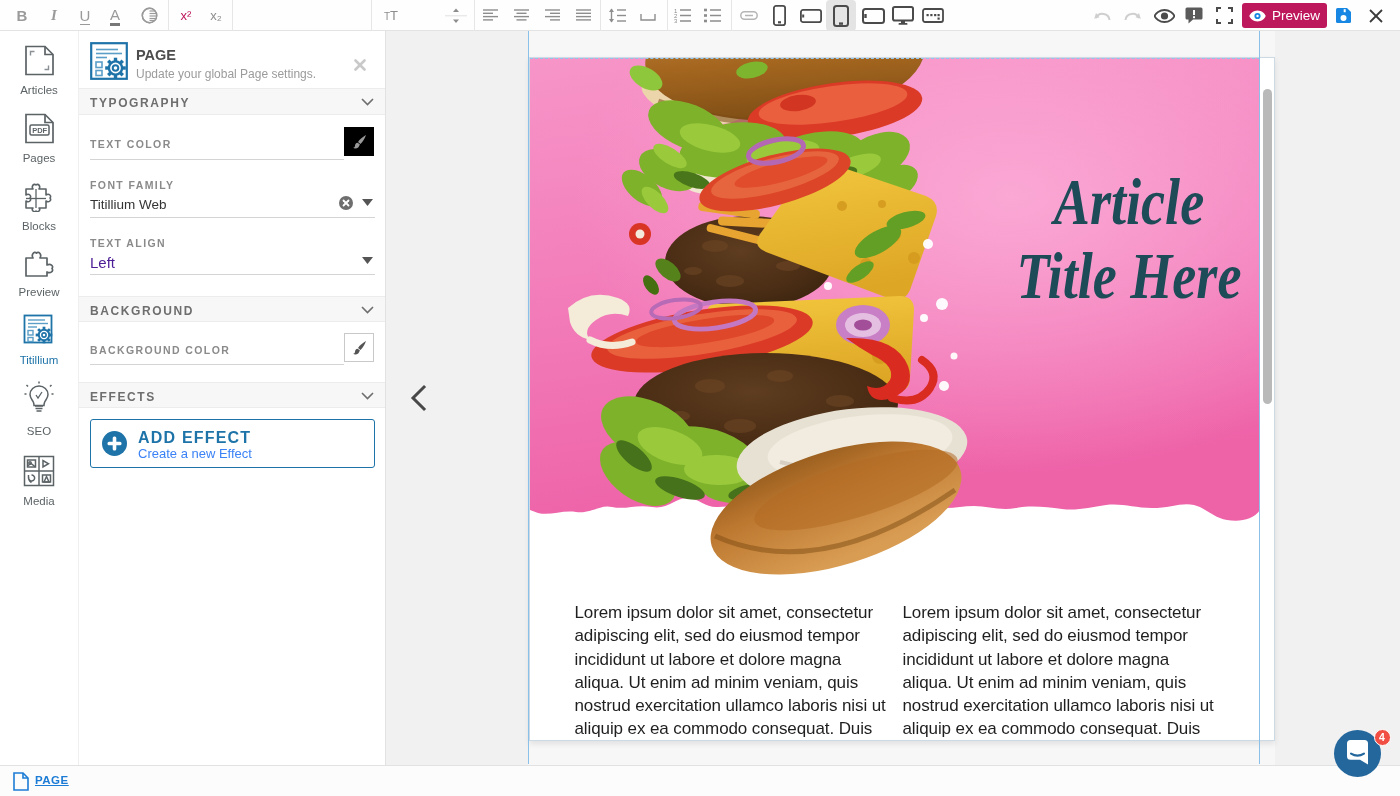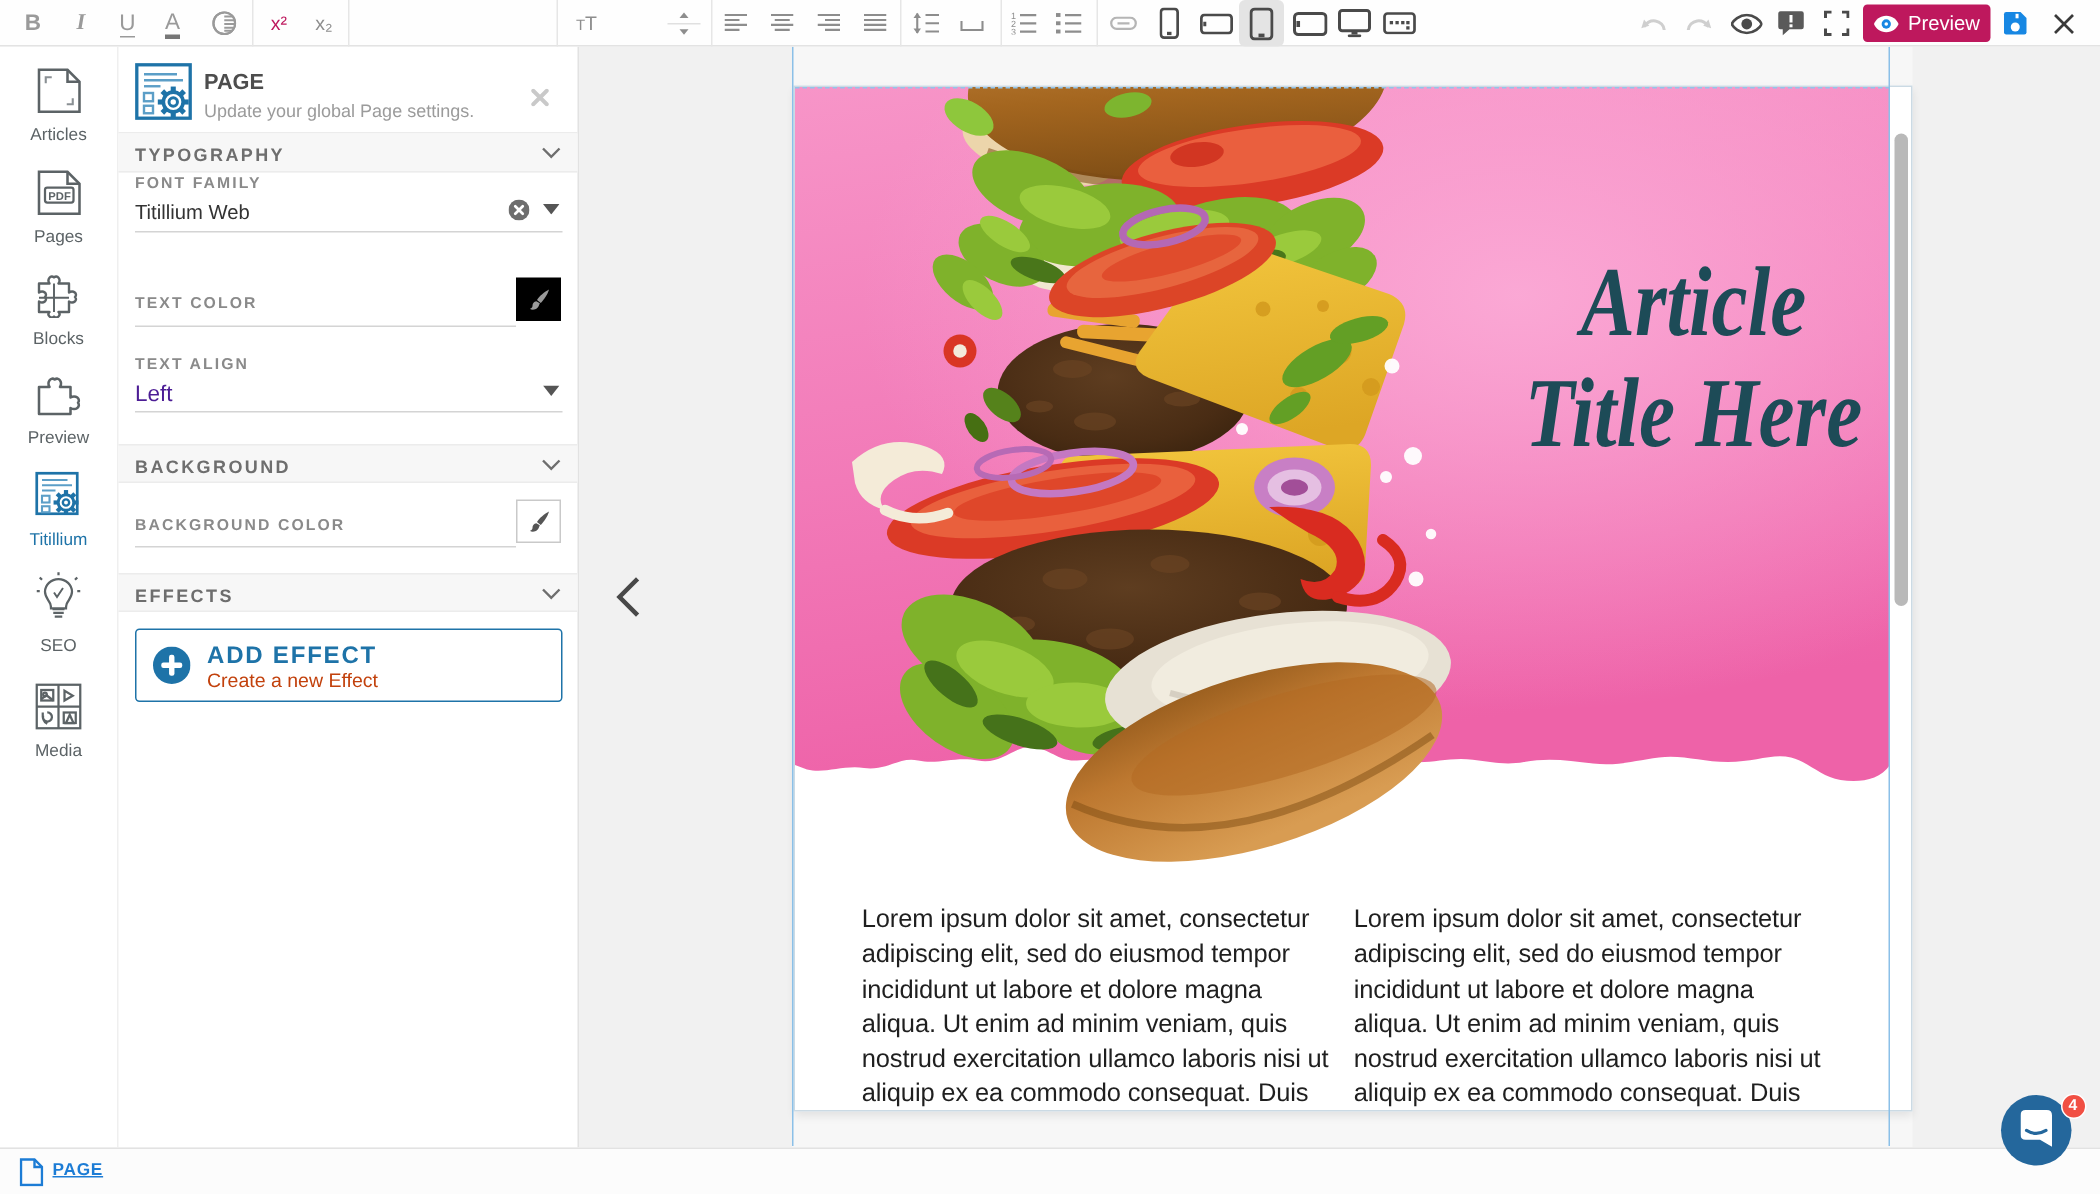--- a/index.html
+++ b/index.html
@@ -419,45 +419,45 @@
             <line x1="10.5" y1="1.5" x2="1.5" y2="10.5"></line>
           </g>
         </svg>
     </div>
     <div class="sect" style="border-top:none;">
       <div class="st">TYPOGRAPHY</div>
       <svg class="chev" width="13" height="8" viewBox="0 0 13 8">
           <path d="M1,1 L6.5,6.5 L12,1" fill="none" stroke="#6e6e6e" stroke-width="1.6"></path>
         </svg>
     </div>
-    <div style="position:relative;height:58px;">
-      <div class="flabel" style="position:absolute;left:11px;top:1px;">FONT FAMILY</div>
-      <div style="position:absolute;left:11px;top:19px;font-size:13.5px;color:#333;">Titillium Web</div>
-      <svg style="position:absolute;right:32px;top:18px;" width="14" height="14" viewBox="0 0 14 14">
-          <circle cx="7" cy="7" r="7" fill="#6e6e6e"></circle>
-          <g stroke="#fff" stroke-width="1.8" stroke-linecap="round">
-            <line x1="4.5" y1="4.5" x2="9.5" y2="9.5"></line>
-            <line x1="9.5" y1="4.5" x2="4.5" y2="9.5"></line>
-          </g>
-        </svg>
-      <svg style="position:absolute;right:12px;top:21px;" width="11" height="7" viewBox="0 0 11 7">
-          <path d="M0,0 H11 L5.5,7 Z" fill="#555"></path>
-        </svg>
-      <div class="fline" style="top:39px;width:285px;"></div>
-    </div>
     <div style="position:relative;height:63px;">
       <div class="flabel" style="position:absolute;left:11px;top:23px;">TEXT COLOR</div>
       <div style="position:absolute;right:11px;top:12px;width:30px;height:29px;background:#000;">
           <svg style="position:absolute;left:6px;top:6px;" width="18" height="18" viewBox="0 0 18 18">
             <path d="M16,2 C13,3.5 9.5,6.5 8,9 L10.5,11 C12.5,9 15,5.5 16,2 Z" fill="#9a9a9a"></path>
             <path d="M7.5,9.8 C6,10 5,11.2 5,12.8 C5,14 4.2,14.6 3.2,14.8 C4.4,15.8 6.8,15.6 8.2,14.4 C9.3,13.4 9.6,11.7 9.9,11.2 Z" fill="#9a9a9a"></path>
           </svg>
         </div>
       <div class="fline" style="top:44px;width:254px;"></div>
     </div>
+    <div style="position:relative;height:58px;">
+      <div class="flabel" style="position:absolute;left:11px;top:1px;">FONT FAMILY</div>
+      <div style="position:absolute;left:11px;top:19px;font-size:13.5px;color:#333;">Titillium Web</div>
+      <svg style="position:absolute;right:32px;top:18px;" width="14" height="14" viewBox="0 0 14 14">
+          <circle cx="7" cy="7" r="7" fill="#6e6e6e"></circle>
+          <g stroke="#fff" stroke-width="1.8" stroke-linecap="round">
+            <line x1="4.5" y1="4.5" x2="9.5" y2="9.5"></line>
+            <line x1="9.5" y1="4.5" x2="4.5" y2="9.5"></line>
+          </g>
+        </svg>
+      <svg style="position:absolute;right:12px;top:21px;" width="11" height="7" viewBox="0 0 11 7">
+          <path d="M0,0 H11 L5.5,7 Z" fill="#555"></path>
+        </svg>
+      <div class="fline" style="top:39px;width:285px;"></div>
+    </div>
     <div style="position:relative;height:60px;">
       <div class="flabel" style="position:absolute;left:11px;top:1px;">TEXT ALIGN</div>
       <div style="position:absolute;left:11px;top:18px;font-size:15px;color:#4c1d95;">Left</div>
       <svg style="position:absolute;right:12px;top:21px;" width="11" height="7" viewBox="0 0 11 7">
           <path d="M0,0 H11 L5.5,7 Z" fill="#555"></path>
         </svg>
       <div class="fline" style="top:38px;width:285px;"></div>
     </div>
     <div class="sect">
       <div class="st">BACKGROUND</div>
@@ -482,21 +482,21 @@
         </svg>
     </div>
     <div style="position:relative;height:80px;">
       <div style="position:absolute;left:11px;top:11px;width:285px;height:49px;border:1px solid #1e73a8;border-radius:3px;">
         <svg style="position:absolute;left:11px;top:11px;" width="25" height="25" viewBox="0 0 25 25">
             <circle cx="12.5" cy="12.5" r="12.5" fill="#1e73a8"></circle>
             <rect x="10.7" y="5.5" width="3.6" height="14" rx="1.5" fill="#fff"></rect>
             <rect x="5.5" y="10.7" width="14" height="3.6" rx="1.5" fill="#fff"></rect>
           </svg>
         <div style="position:absolute;left:47px;top:9px;font-size:16px;font-weight:bold;letter-spacing:1.2px;color:#1e73a8;">ADD EFFECT</div>
-        <div style="position:absolute;left:47px;top:26px;font-size:13px;color:#c2410c;">Create a new Effect</div>
+        <div style="position:absolute;left:47px;top:26px;font-size:13px;color:#3b82f6;">Create a new Effect</div>
       </div>
     </div>
   </div>
 
   <div id="canvas">
     <div id="lightstrip"></div>
     <div class="guide" style="left:142px;"></div>
     <div class="guide" style="left:873px;"></div>
     <div id="arrow"></div>
     <div id="pagebox">

